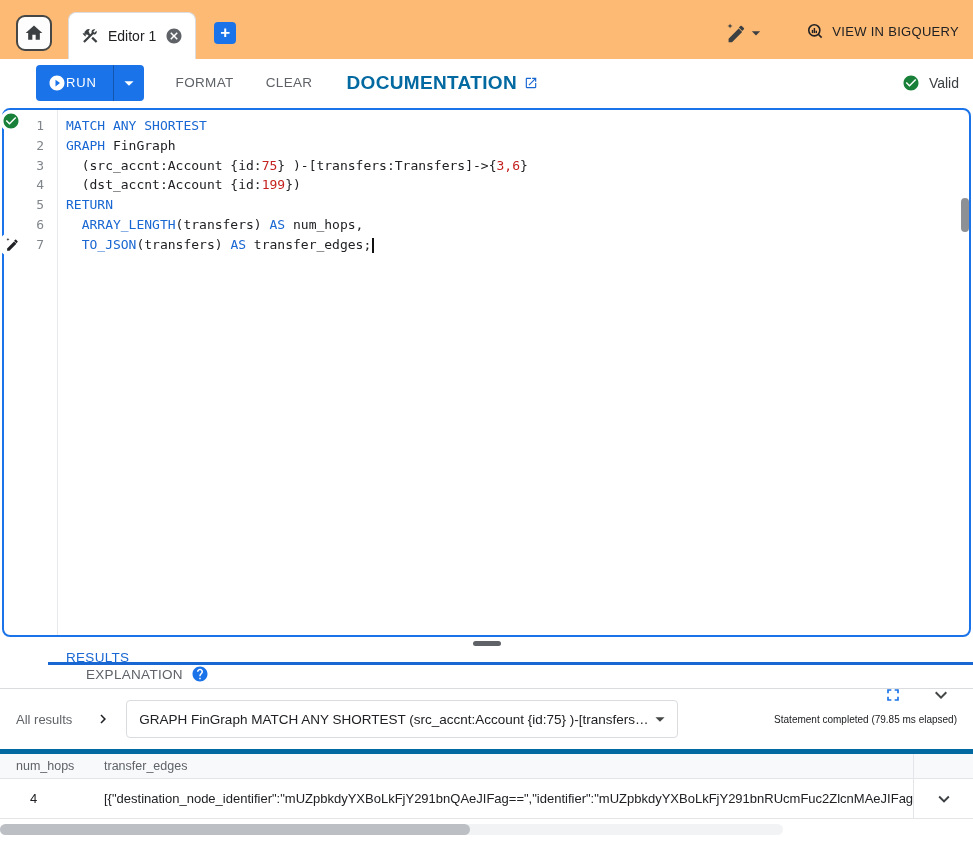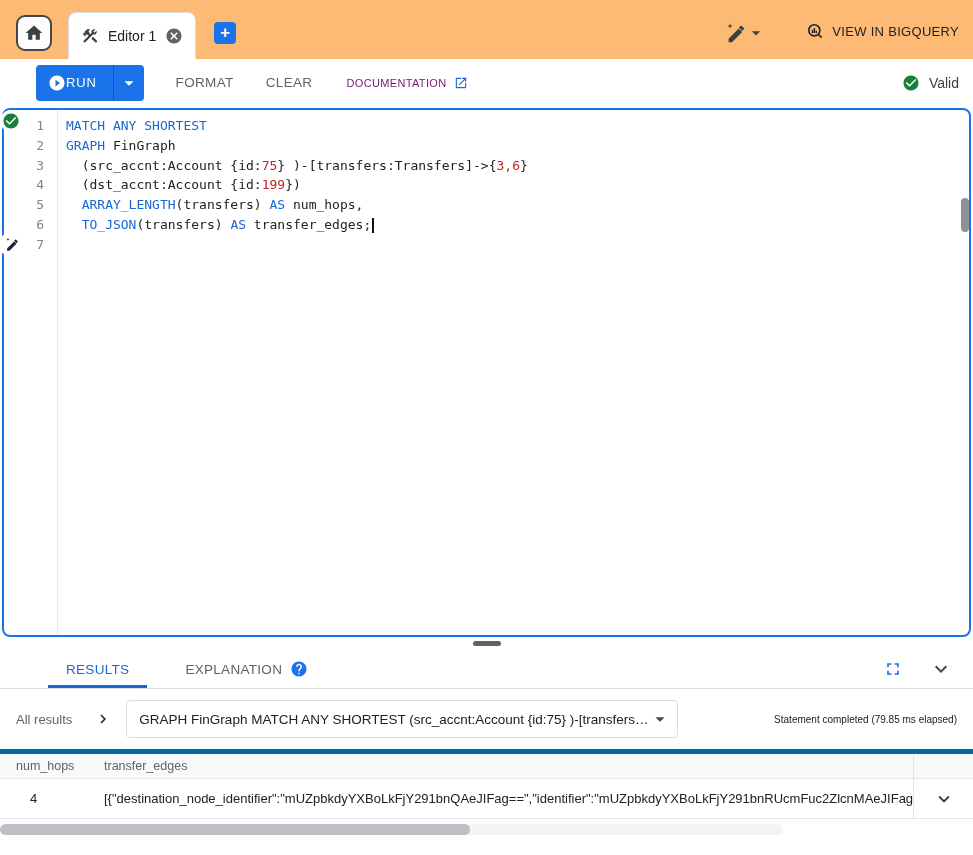--- a/index.html
+++ b/index.html
@@ -29,21 +29,21 @@
   .run-btn { display: flex; align-items: stretch; height: 36px; background: #1a73e8;
     border-radius: 4px; overflow: hidden; cursor: pointer; }
   .run-main { display: flex; align-items: center; gap: 0; padding: 0 16px 0 12px; }
   .run-main .label { color: #fff; font-size: 13px; font-weight: 500; letter-spacing: .8px; }
   .run-divider { width: 1px; background: rgba(0,0,0,.25); }
   .run-caret { width: 30px; display: flex; align-items: center; justify-content: center; }
   .txt-btn { font-size: 13.5px; font-weight: 500; letter-spacing: .35px; color: #5f6368;
     margin-left: 32px; cursor: pointer; background: none; border: none;
     font-family: "Liberation Sans", sans-serif; }
   .doc-link { display: flex; align-items: center; gap: 7px; margin-left: 34px; cursor: pointer; }
-  .doc-link .label { font-size: 11px; font-weight: 400; letter-spacing: .35px; color: #701a75; }
+  .doc-link .label { font-size: 19px; font-weight: 700; letter-spacing: .35px; color: #0369a1; }
   .valid-box { margin-left: auto; display: flex; align-items: center; gap: 9px; }
   .valid-box .label { font-size: 14px; color: #3c4043; }
 
   
   .editor-wrap { position: relative; margin: 2px 2px 0 2px; height: 529px;
     border: 2px solid #1a73e8; border-radius: 8px; background: #fff; }
   .editor-scroll { height: 100%; border-radius: 6px; overflow: hidden; display: flex; }
   .gutter { width: 54px; border-right: 1px solid #e7e9eb; padding: 6px 13px 0 0;
     text-align: right; font-family: "DejaVu Sans Mono", "Liberation Mono", monospace;
     font-size: 13px; line-height: 19.8px; color: #80868b; flex: none; }
@@ -61,21 +61,21 @@
     display: flex; align-items: center; justify-content: center; cursor: pointer; }
   .v-thumb { position: absolute; right: 0px; top: 88px; width: 8px; height: 34px;
     background: #8d9196; border-radius: 4px; cursor: pointer; }
 
   
   .split-row { height: 13px; display: flex; align-items: center; justify-content: center; }
   .split-handle { width: 28px; height: 5px; border-radius: 3px; background: #5f6368; cursor: row-resize; }
 
   
   .rtabs { height: 39px; display: flex; align-items: stretch; border-bottom: 1px solid #dadce0;
-    padding-left: 48px; }
+    padding-left: 48px; flex-direction: column; }
   .rtab { display: flex; align-items: center; padding: 0 18px; gap: 8px; font-size: 13.5px;
     font-weight: 500; letter-spacing: .3px; color: #5f6368; cursor: pointer; }
   .rtab.active { color: #1967d2; box-shadow: inset 0 -3px 0 #1967d2; }
   .rtab.second { margin-left: 20px; }
   .rtabs-right { margin-left: auto; display: flex; align-items: center; gap: 26px; padding-right: 20px; }
   .icon-btn { display: flex; align-items: center; justify-content: center; cursor: pointer;
     background: none; border: none; }
 
   
   .query-row { height: 60px; display: flex; align-items: center; padding: 0 16px; }
@@ -214,20 +214,21 @@
       <div>4</div>
       <div>5</div>
       <div>6</div>
       <div>7</div>
     </div>
     <div class="code-area">
       <div class="code-line"><span class="kw">MATCH ANY SHORTEST</span></div>
       <div class="code-line"><span class="kw">GRAPH</span><span> FinGraph</span></div>
       <div class="code-line"><span>  (src_accnt:Account {id:</span><span class="num">75</span><span>} )-[transfers:Transfers]-&gt;{</span><span class="num">3,6</span><span>}</span></div>
       <div class="code-line"><span>  (dst_accnt:Account {id:</span><span class="num">199</span><span>})</span></div>
+      <div class="code-line"><span class="kw">RETURN</span></div>
       <div class="code-line"><span>  </span><span class="kw">ARRAY_LENGTH</span><span>(transfers) </span><span class="kw">AS</span><span> num_hops,</span></div>
       <div class="code-line"><span>  </span><span class="kw">TO_JSON</span><span>(transfers) </span><span class="kw">AS</span><span> transfer_edges;</span><span class="cursor"></span></div>
     </div>
   </div>
 
   <div class="gutter-check">
     <svg width="18" height="18" viewBox="0 0 24 24">
         <path fill="#188038" d="M12 2C6.48 2 2 6.48 2 12s4.48 10 10 10 10-4.48 10-10S17.52 2 12 2zm-2 15l-5-5 1.41-1.41L10 14.17l7.59-7.59L19 8l-9 9z"></path>
       </svg>
   </div>

